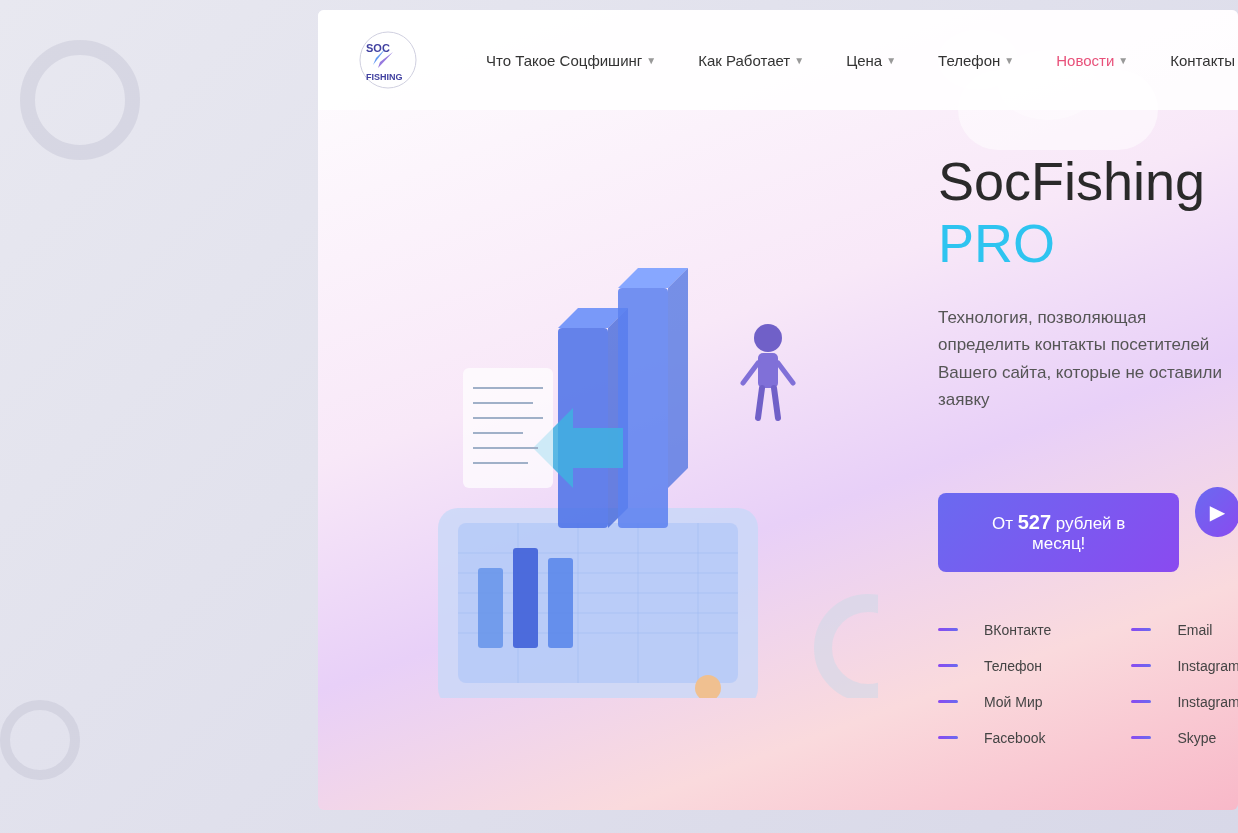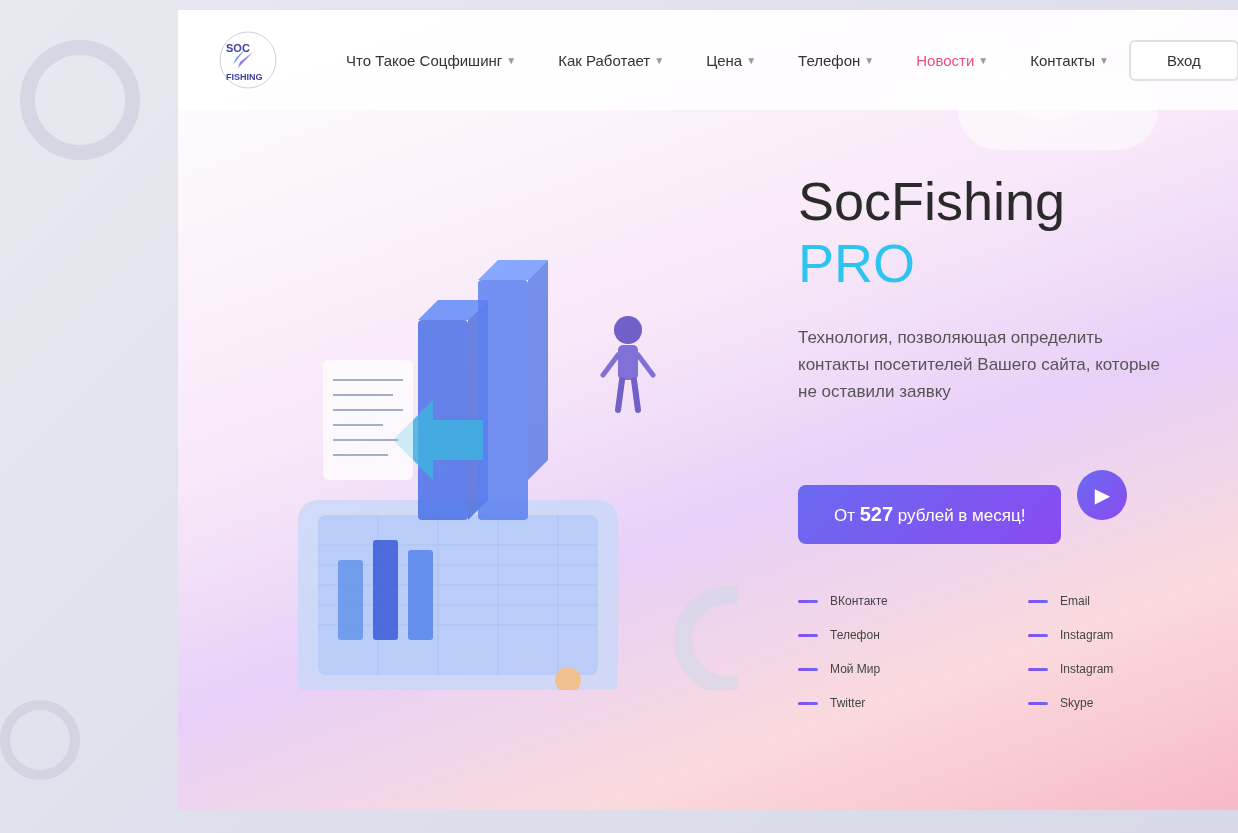--- a/index.html
+++ b/index.html
@@ -19,24 +19,24 @@
       background: linear-gradient(135deg, #e8e8f0 0%, #d8d8e8 100%);
       z-index: 0;
     }
 
     
     .main-card {
       position: relative;
       margin: 0 auto;
       left: 50%;
       transform: translateX(-50%);
-      width: 1060px;
+      width: 920px;
       min-height: 800px;
       background: linear-gradient(160deg, #ffffff 0%, #f8e8f8 40%, #e8d0f8 60%, #fadadd 80%, #f8b8c8 100%);
-      border-radius: 0;
+      border-radius: 6px;
       overflow: hidden;
       z-index: 1;
       top: 10px;
     }
 
     
     .navbar {
       display: flex;
       align-items: center;
       padding: 0 40px;
@@ -175,22 +175,22 @@
     
     .features-grid {
       display: grid;
       grid-template-columns: 1fr 1fr;
       gap: 20px 80px;
     }
 
     .feature-item {
       display: flex;
       align-items: center;
-      gap: 12px;
-      font-size: 12px;
+      gap: 26px;
+      font-size: 14px;
       color: #444;
     }
 
     .feature-dash {
       width: 20px;
       height: 3px;
       background: linear-gradient(90deg, #8a4af0, #6a6af0);
       flex-shrink: 0;
       border-radius: 2px;
     }
@@ -391,21 +391,21 @@
         <div class="feature-item">
           <div class="feature-dash"></div>
           <span>Мой Мир</span>
         </div>
         <div class="feature-item">
           <div class="feature-dash"></div>
           <span>Instagram</span>
         </div>
         <div class="feature-item">
           <div class="feature-dash"></div>
-          <span>Twitter</span>
+          <span>Facebook</span>
         </div>
         <div class="feature-item">
           <div class="feature-dash"></div>
           <span>Skype</span>
         </div>
       </div>
 
     </div>
   </div>
 

